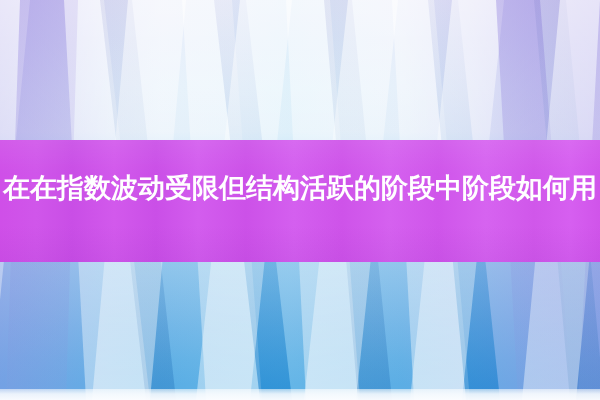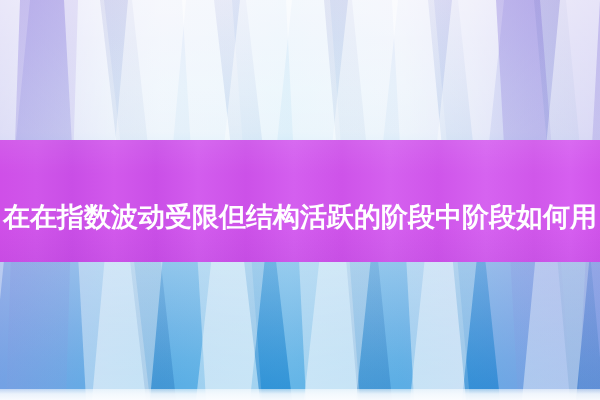--- a/index.html
+++ b/index.html
@@ -126,21 +126,21 @@
     letter-spacing: 2px;
     color: rgba(150,185,215,0.30);
     user-select: none;
   }
 
   
   .headline {
     position: absolute;
     left: 0;
     right: 0;
-    top: 156px;
+    top: 127px;
     height: 122px;
     display: flex;
     flex-direction: column;
     align-items: center;
     justify-content: center;
     text-align: center;
   }
   .headline-line {
     color: #ffffff;
     font-weight: bold;

